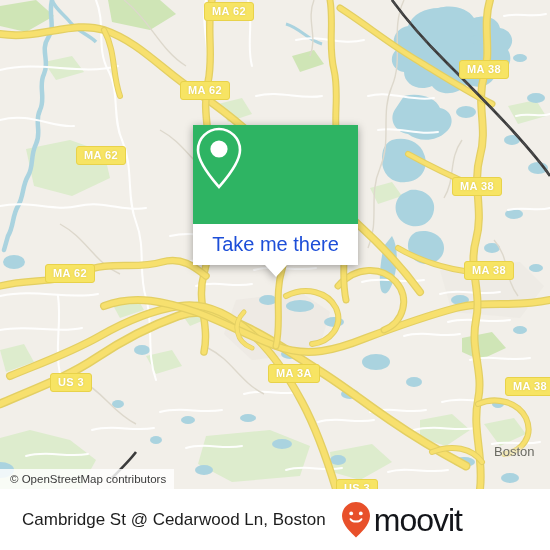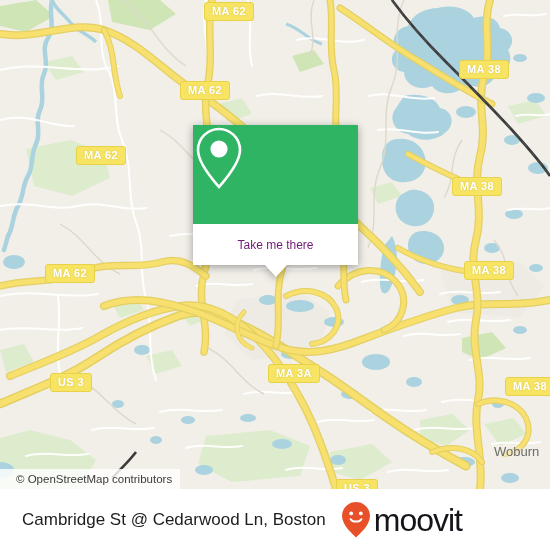--- a/index.html
+++ b/index.html
@@ -42,40 +42,40 @@
     text-shadow:0 0 3px #f2efe9,0 0 3px #f2efe9,0 0 3px #f2efe9;
     white-space:nowrap;
   }
 
   
   #attrib{
     position:absolute;left:0;bottom:0;
     background:rgba(255,255,255,.82);
     font-size:11.5px;
     color:#3a3a3a;
-    padding:4px 8px 4px 16px;
+    padding:4px 8px 4px 10px;
     font-family:"Liberation Sans", sans-serif;
     white-space:nowrap;
   }
 
   
   #popup{
     position:absolute;left:193px;top:125px;width:165px;
     filter:drop-shadow(0 2px 4px rgba(0,0,0,.35));
   }
   #popup-head{
     height:99px;background:#2eb463;
     display:flex;align-items:center;justify-content:center;
   }
   #popup-body{
     background:#ffffff;height:41px;
     display:flex;align-items:center;justify-content:center;
   }
   #popup-body span{
-    font-size:12px;color:#701a75;
+    font-size:20px;color:#1d4ed8;
     font-family:"Liberation Sans", sans-serif;
   }
   #popup-tail{
     position:absolute;left:50%;top:140px;
     margin-left:-11px;
     width:0;height:0;
     border-left:11px solid transparent;
     border-right:11px solid transparent;
     border-top:12px solid #ffffff;
   }
@@ -353,21 +353,21 @@
     <div class="shield" style="left:180px;top:81px">MA 62</div>
     <div class="shield" style="left:76px;top:146px">MA 62</div>
     <div class="shield" style="left:452px;top:177px">MA 38</div>
     <div class="shield" style="left:464px;top:261px">MA 38</div>
     <div class="shield" style="left:45px;top:264px">MA 62</div>
     <div class="shield" style="left:50px;top:373px">US 3</div>
     <div class="shield" style="left:268px;top:364px">MA 3A</div>
     <div class="shield" style="left:505px;top:377px">MA 38</div>
     <div class="shield" style="left:336px;top:479px">US 3</div>
 
-    <div class="placelabel" style="left:494px;top:444px">Woburn</div>
+    <div class="placelabel" style="left:494px;top:444px">Boston</div>
 
     <div id="popup">
       <div id="popup-head">
         <svg width="52" height="66" viewBox="0 0 52 66">
           <path d="M26 4 C14.4 4 5 13.4 5 25 C5 38.5 20 55 26 62 C32 55 47 38.5 47 25 C47 13.4 37.6 4 26 4 Z" fill="none" stroke="#ffffff" stroke-width="2.6"></path>
           <circle cx="26" cy="24" r="8.6" fill="#ffffff"></circle>
         </svg>
       </div>
       <div id="popup-body">
         <span>Take me there</span>

